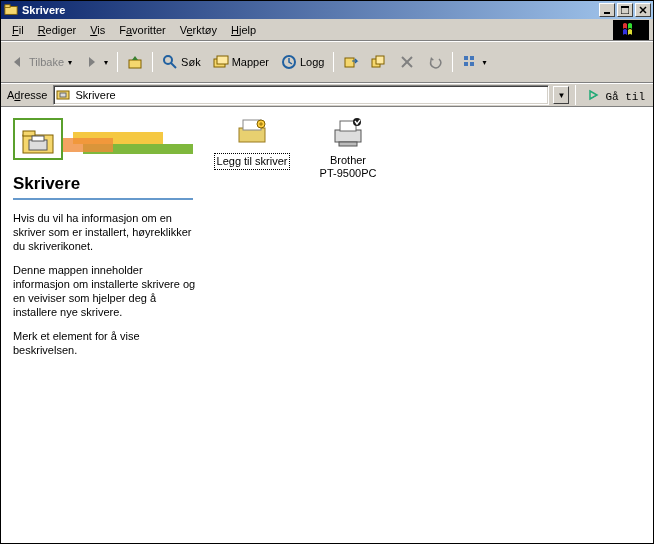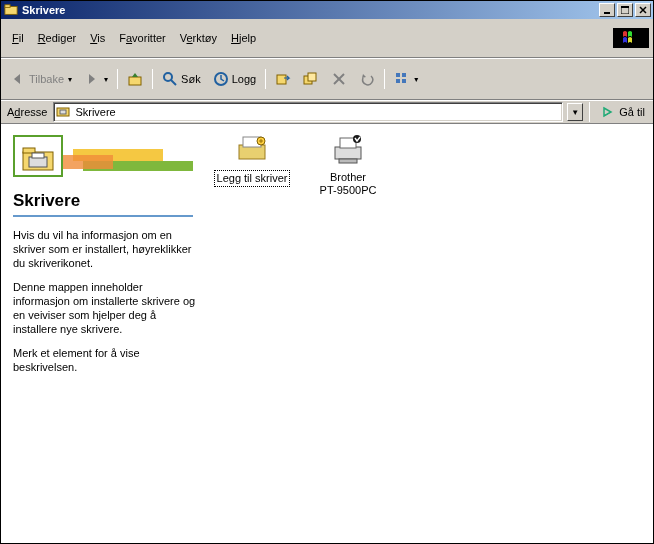--- a/index.html
+++ b/index.html
@@ -35,21 +35,21 @@
   font-size: 9px;
   color: #000;
   margin-left: 2px;
 }
 .menubar {
   background: #d4d0c8;
   border-bottom: 1px solid #808080;
   display: flex;
   align-items: center;
   padding: 2px 4px;
-  height: 39px;
+  height: 22px;
 }
 .menuitem { padding: 2px 7px; cursor: default; }
 .menuitem u { text-decoration: underline; }
 .winlogo {
   margin-left: auto;
   width: 36px; height: 20px;
   background: #000;
   display: flex; align-items: center; justify-content: center;
 }
 .toolbar {
@@ -98,21 +98,21 @@
 }
 .addr-combo .cico { width:16px; height:16px; margin-right:3px; }
 .addr-dd {
   width: 16px; height: 18px;
   background: #d4d0c8;
   border: 1px solid #fff;
   border-right-color:#404040; border-bottom-color:#404040;
   display:flex; align-items:center; justify-content:center;
   font-size:8px;
 }
-.go-btn { display:flex; align-items:center; gap:3px; padding:0 4px; }
+.go-btn { display:flex; align-items:flex-end; gap:3px; padding:0 4px;font-family:Liberation Mono, monospace; }
 .content {
   display: flex;
   background: #fff;
   height: 451px;
   border-top: 1px solid #fff;
 }
 .leftpane {
   width: 208px;
   padding: 10px 12px;
   font-size: 11px;
@@ -235,20 +235,29 @@
   </div>
   <div class="sep"></div>
   <div class="tbtn">
     <span class="tico">
         <svg width="16" height="16">
           <circle cx="6" cy="6" r="4" fill="none" stroke="#2060a0" stroke-width="2"></circle>
           <line x1="9" y1="9" x2="14" y2="14" stroke="#2060a0" stroke-width="2"></line>
         </svg>
       </span>
     <span>Søk</span>
+  </div>
+  <div class="tbtn">
+    <span class="tico">
+        <svg width="16" height="16">
+          <rect x="1" y="5" width="11" height="8" fill="#f5d76e" stroke="#806000"></rect>
+          <rect x="4" y="2" width="11" height="8" fill="#ffe9a0" stroke="#806000"></rect>
+        </svg>
+      </span>
+    <span>Mapper</span>
   </div>
   <div class="tbtn">
     <span class="tico">
         <svg width="16" height="16">
           <circle cx="8" cy="8" r="6" fill="none" stroke="#2060a0" stroke-width="2"></circle>
           <path d="M8 4 L8 8 L11 10" fill="none" stroke="#2060a0" stroke-width="1.5"></path>
         </svg>
       </span>
     <span>Logg</span>
   </div>

